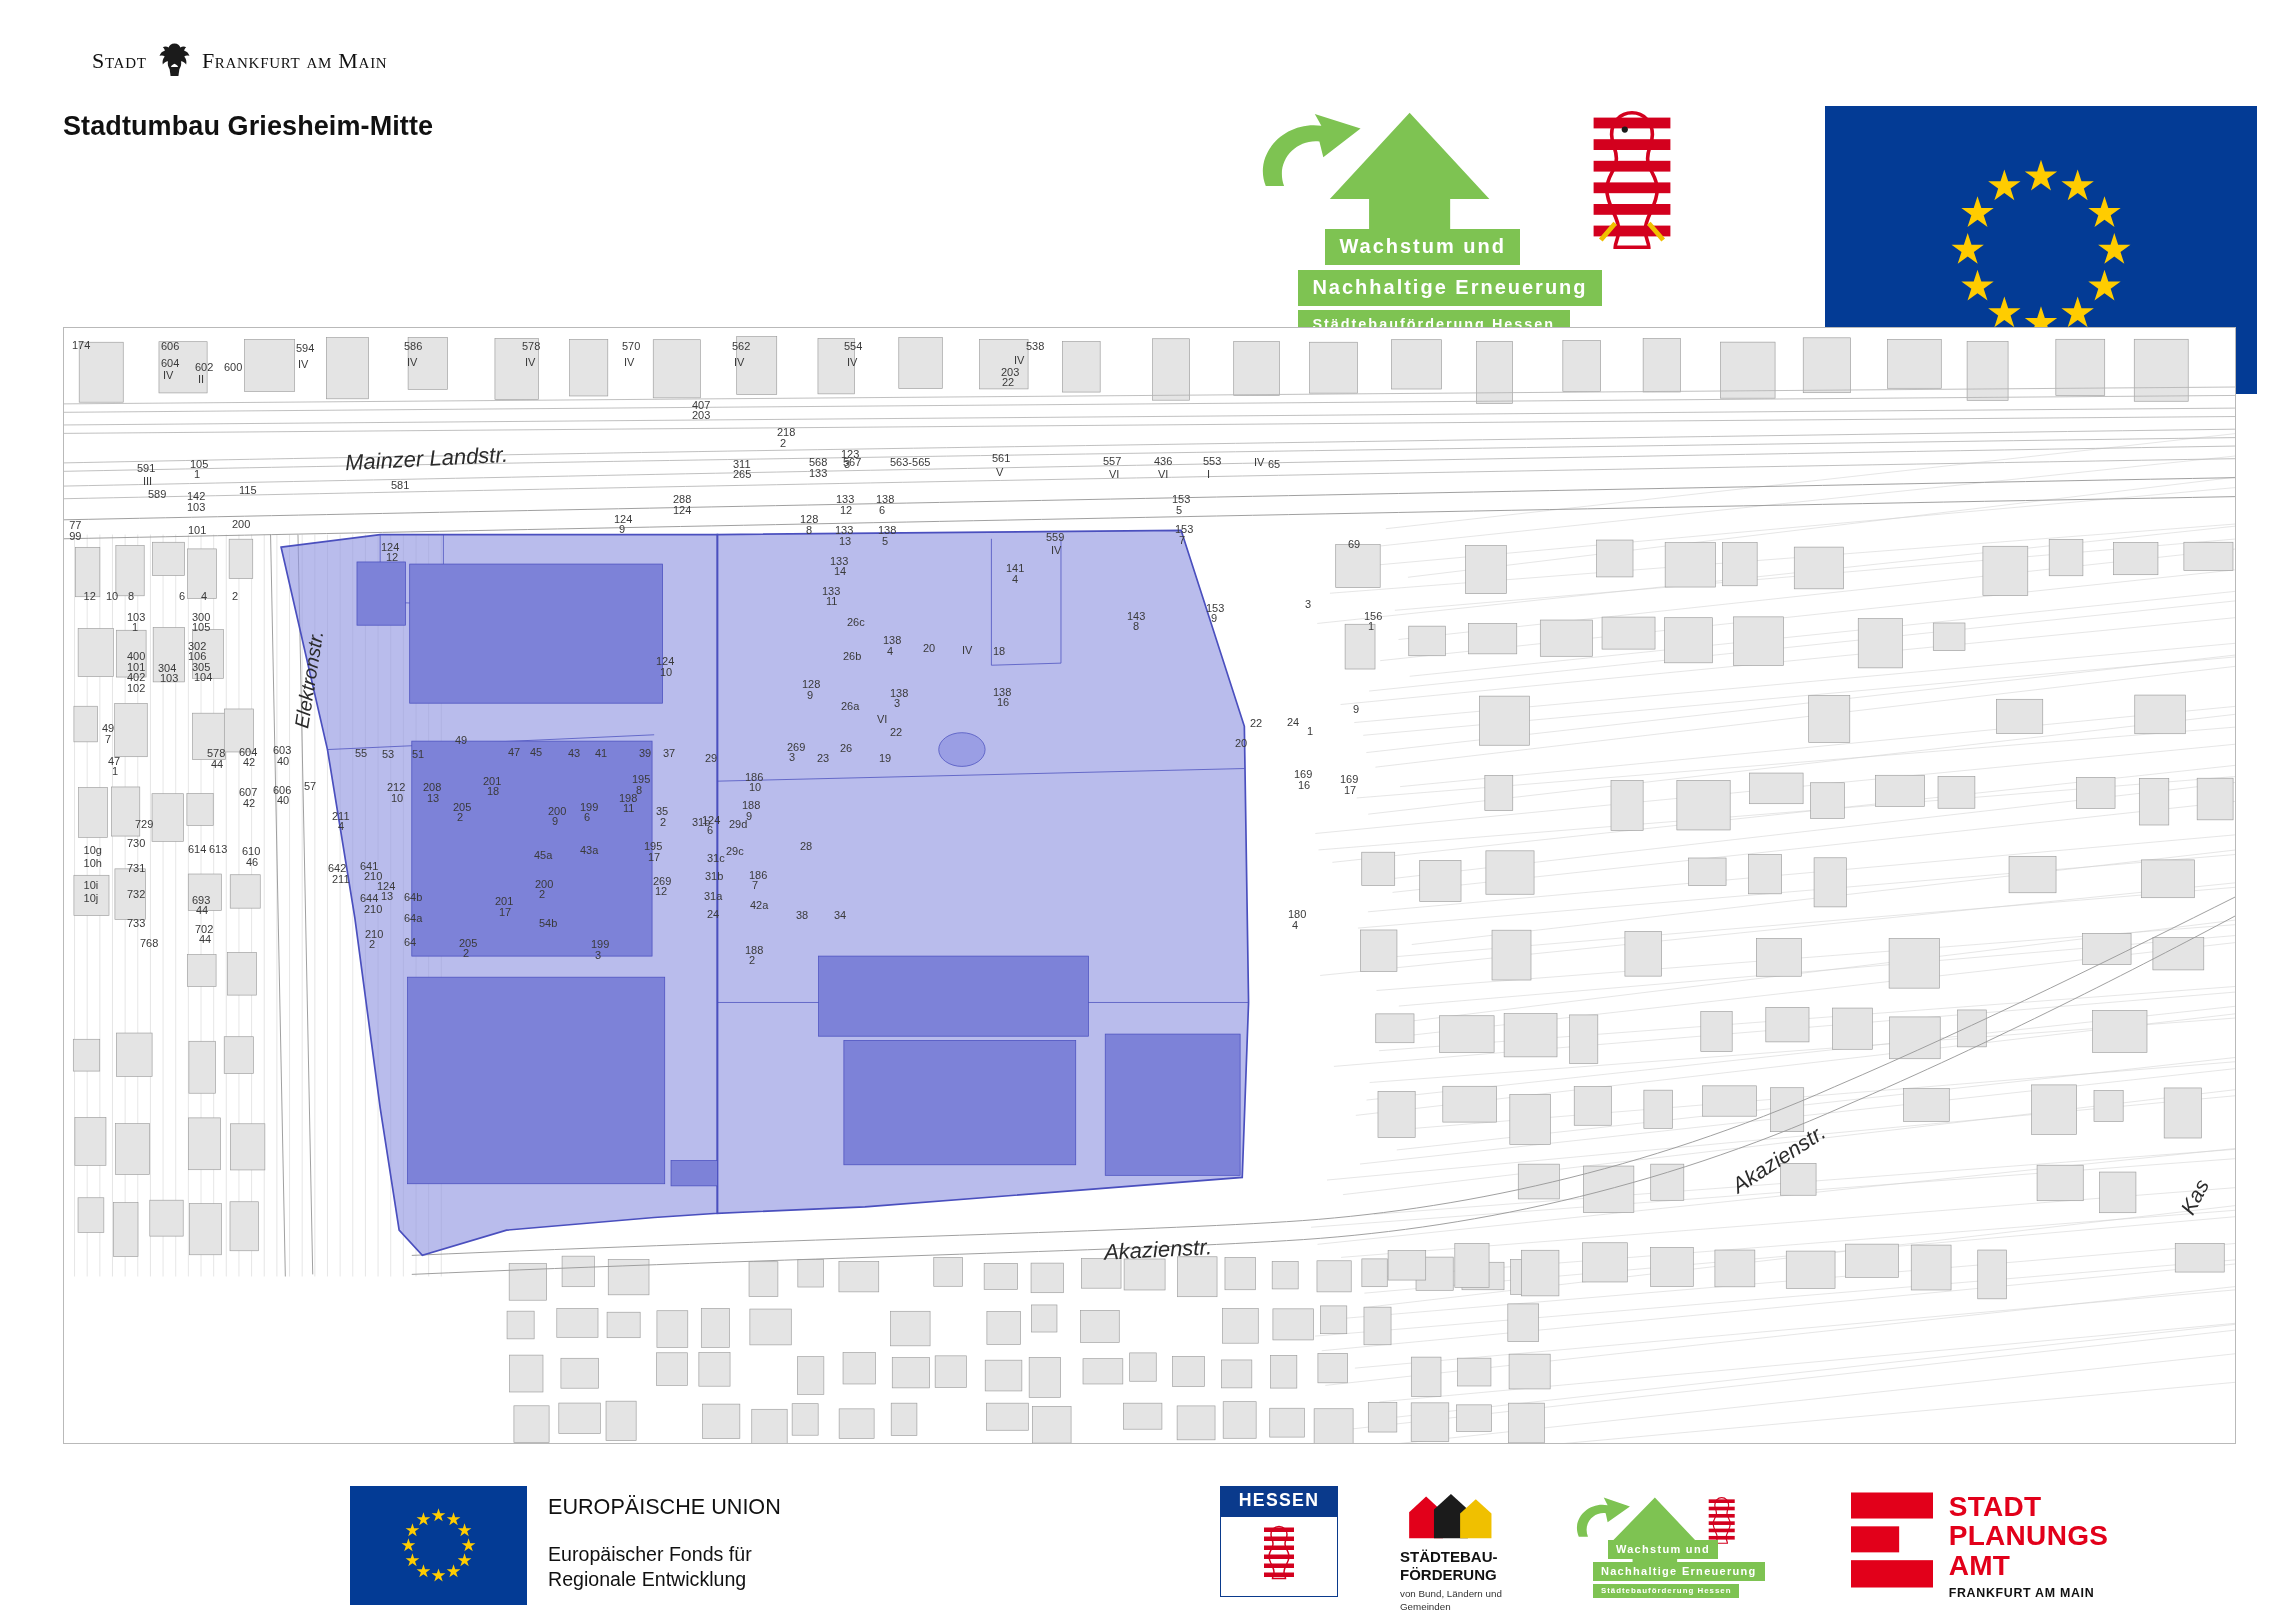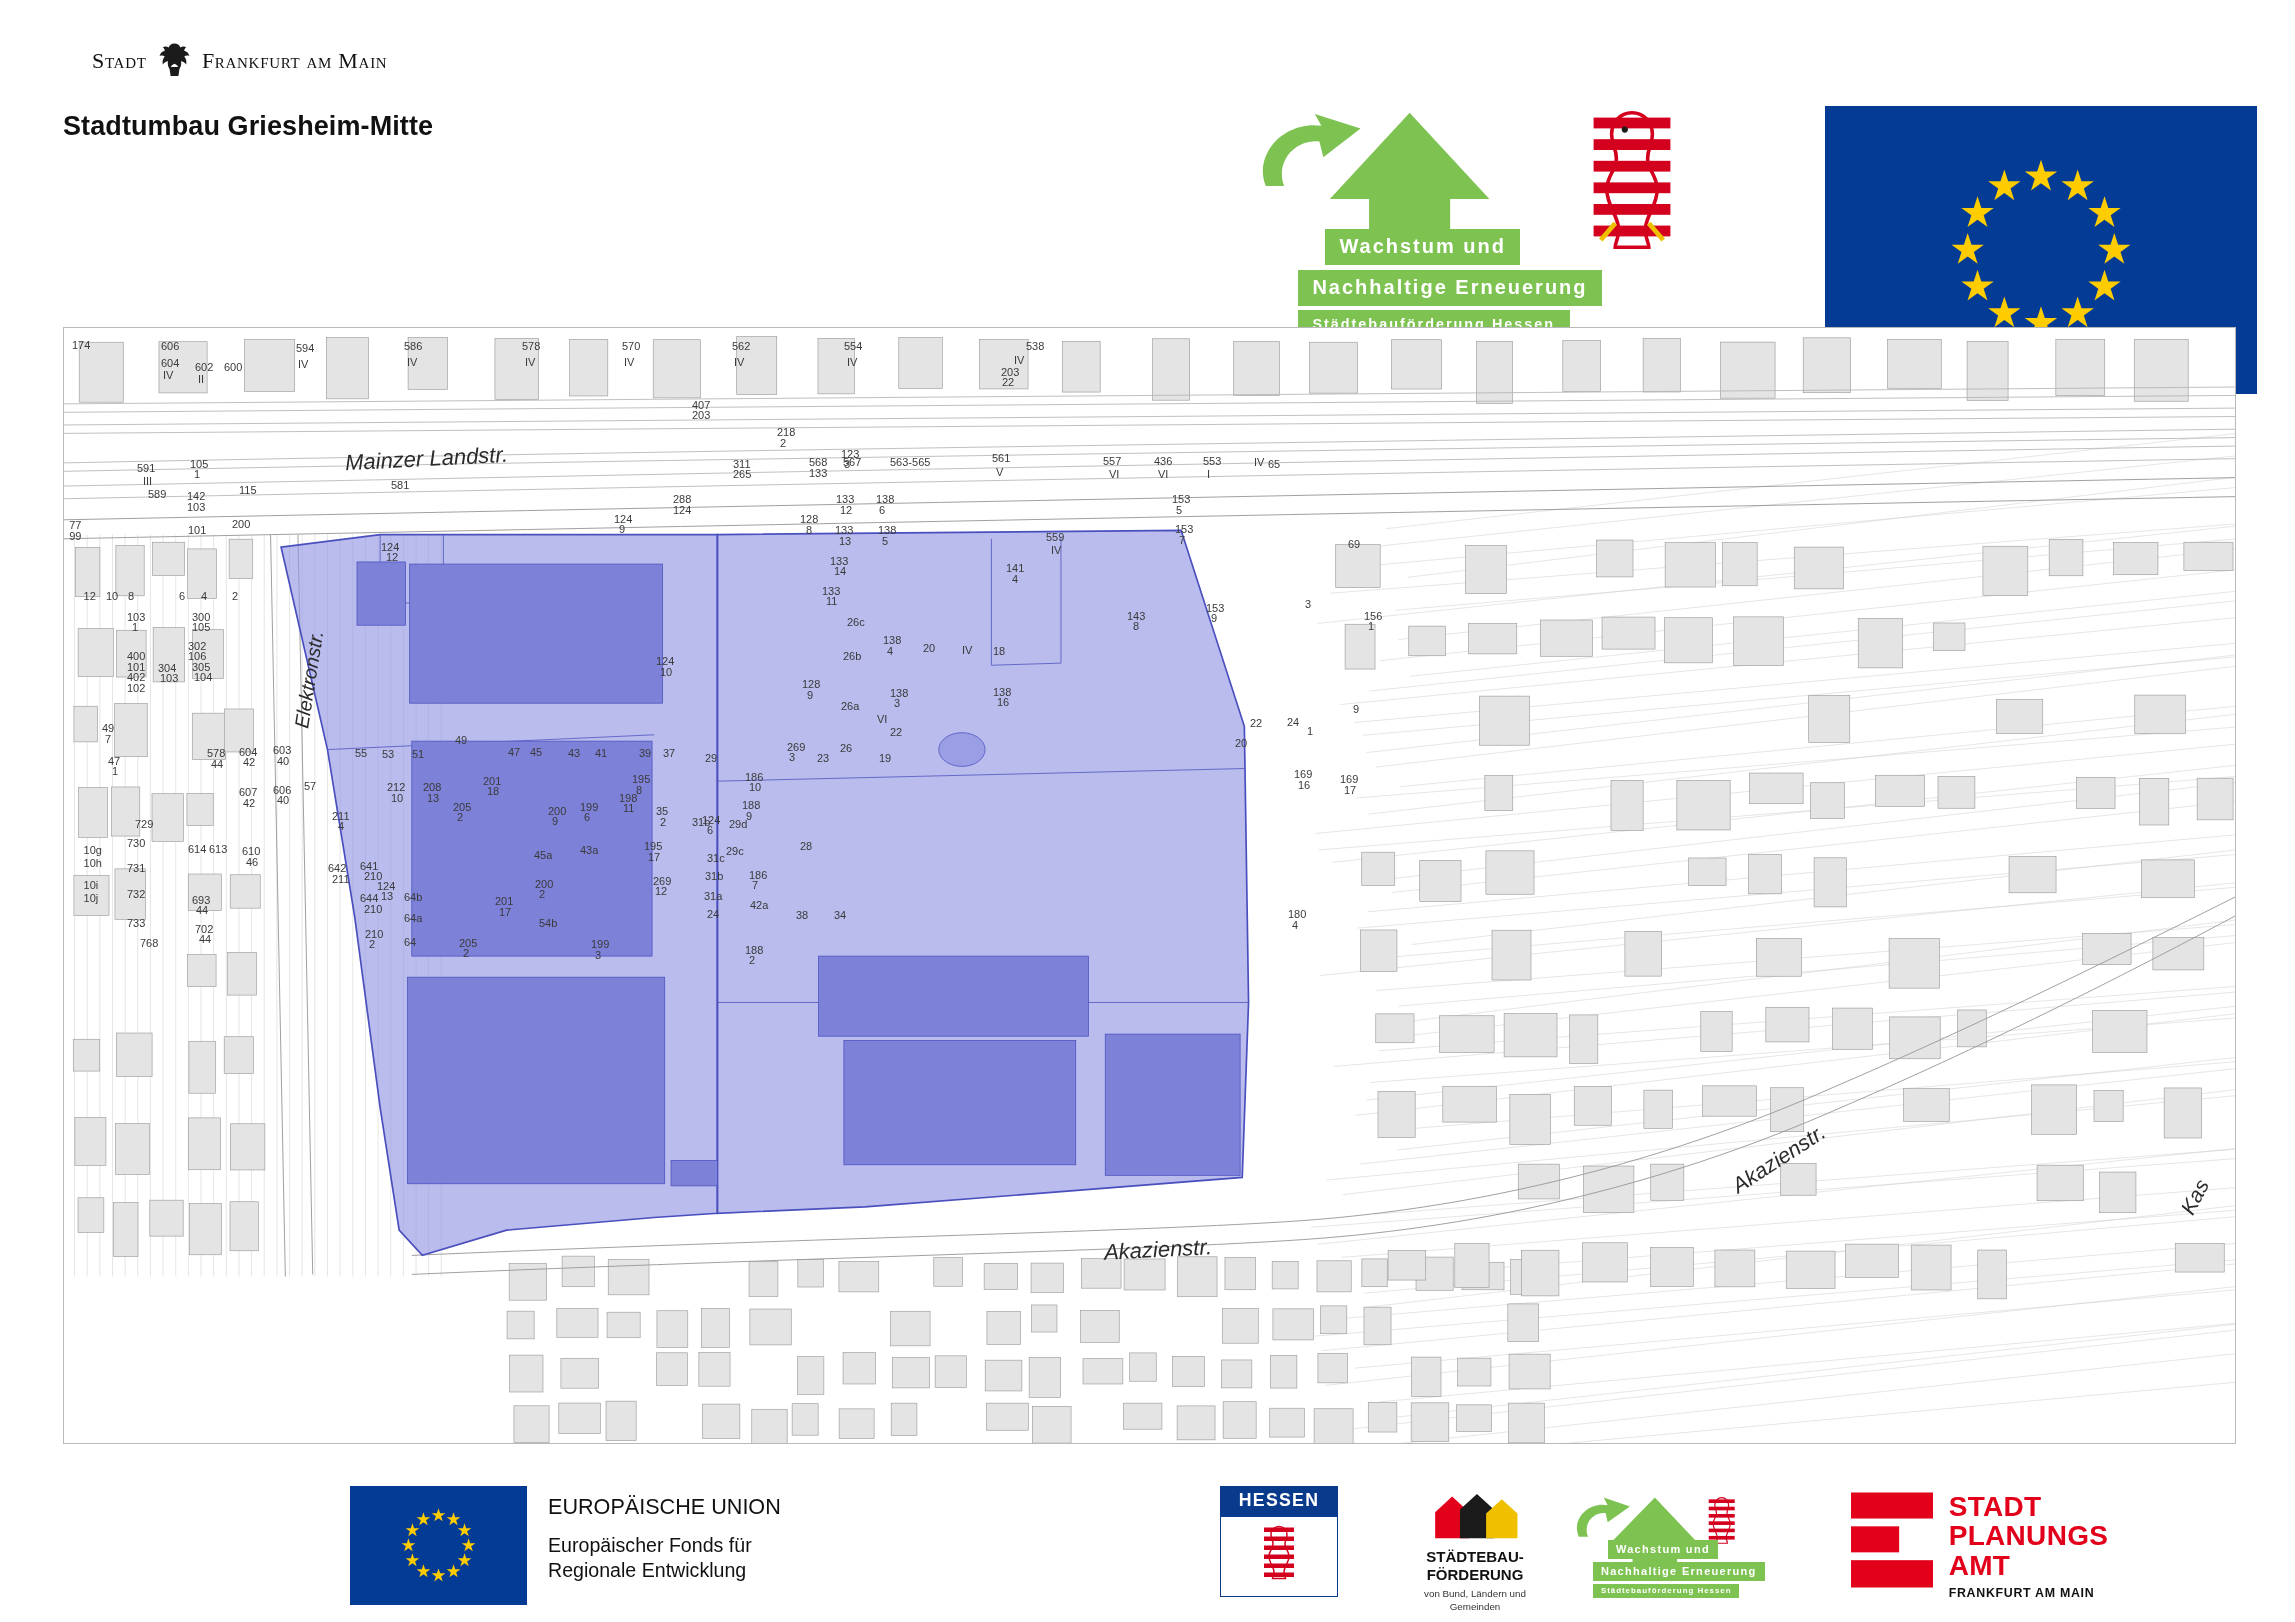--- a/index.html
+++ b/index.html
@@ -152,21 +152,21 @@
     background: #033b95;
   }
   .eu-text-small {
     position: absolute;
     left: 548px;
     top: 21px;
     font-size: 19.6px;
     color: #111;
     line-height: 1.32;
   }
-  .eu-text-small .l1 { font-size: 21.6px; margin-bottom: 11px; }
+  .eu-text-small .l1 { font-size: 21.6px; margin-bottom: 20px; }
 
   .bmwsb {
     position: absolute;
     left: 867px;
     top: 19.6px;
     display: flex;
     gap: 11.8px;
     align-items: flex-start;
   }
   .bmwsb .txt {
@@ -201,21 +201,20 @@
     border: 1.3px solid #0a3a8c;
     height: 79px;
     position: relative;
   }
 
   .staedtebau {
     position: absolute;
     left: 1400px;
     top: 18.3px;
     width: 150px;
-    text-align: center;
   }
   .staedtebau .label1 {
     font-size: 15px;
     font-weight: bold;
     color: #111;
     line-height: 1.2;
     margin-top: 5.2px;
   }
   .staedtebau .label2 {
     font-size: 9.8px;

